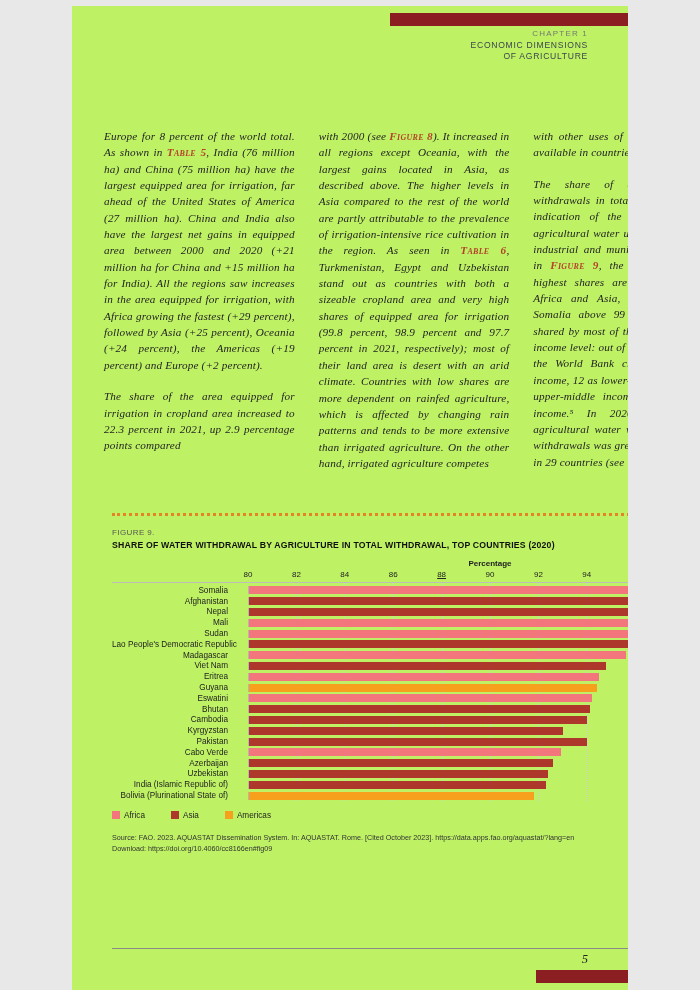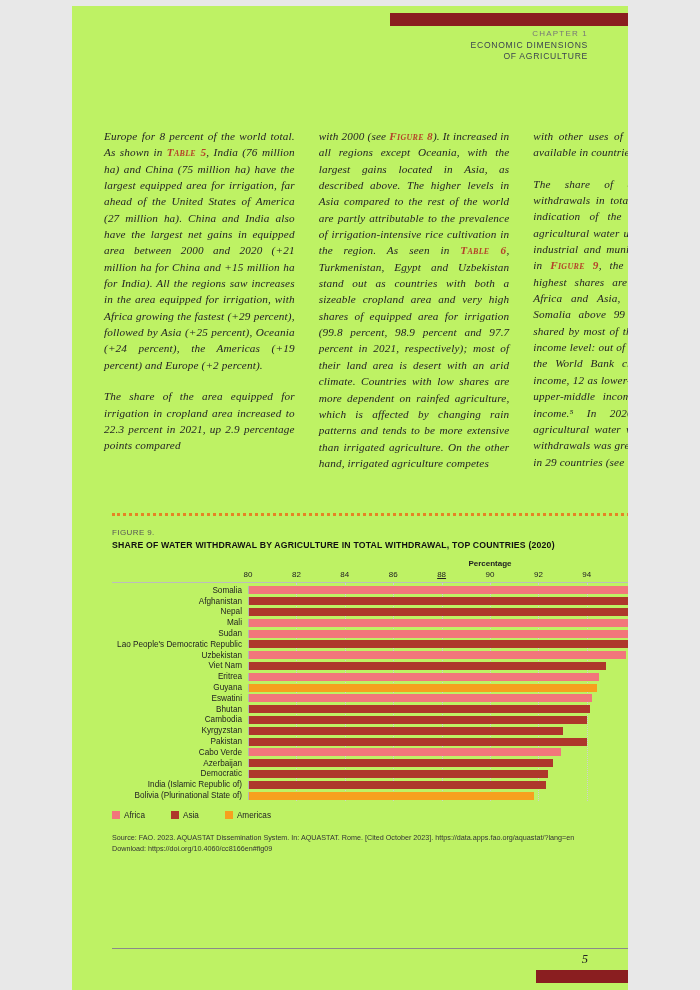--- a/index.html
+++ b/index.html
@@ -32,21 +32,21 @@
   .fig-title{ font-size:8.7px; font-weight:bold; color:#101010; letter-spacing:0.2px; }
   
   .chart{ position:absolute; top:553px; left:40px; width:620px; font-family:"Liberation Sans", sans-serif; }
   .chart-xlabel{ margin-left:136px; width:484px; text-align:center; font-size:8px; font-weight:bold; color:#222; }
   .chart-ticks{ position:relative; margin-left:136px; width:484px; height:12px; margin-top:2px; }
   .tick{ position:absolute; top:0; transform:translateX(-50%); font-size:8px; color:#222; }
   .chart-rowswrap{ position:relative; border-top:1px solid #bdbdbd; padding-top:2px; }
   .chart-gridlines{ position:absolute; left:136px; top:0; width:484px; height:100%; pointer-events:none; }
   .gridline{ position:absolute; top:0; bottom:0; border-left:1px dotted #cfcfcf; }
   .crow{ display:flex; align-items:center; height:10.8px; position:relative; }
-  .clabel{ width:136px; padding-right:6px; text-align:right; font-size:8.2px; color:#222; white-space:nowrap; }
+  .clabel{ width:136px; padding-right:20px; text-align:right; font-size:8.2px; color:#222; white-space:nowrap; }
   .ctrack{ position:relative; flex:1; height:8px; border-left:1px solid #b5b5b5; }
   .cbar{ height:100%; }
   .chart-legend{ display:flex; gap:26px; margin-top:10px; font-size:8.2px; color:#222; align-items:flex-start; }
   .lg-item{ display:flex; align-items:center; gap:4px; }
   .lg-swatch{ width:8px; height:8px; display:inline-block; }
   
   .source{ position:absolute; top:826px; left:40px; width:620px; font-family:"Liberation Sans", sans-serif; font-size:7.2px; color:#333; line-height:1.55; }
   
   .footer-rule{ position:absolute; top:942px; left:40px; width:620px; border-top:1px solid #8a8a8a; }
   .page-num{ position:absolute; top:946px; right:40px; font-size:12.5px; font-style:italic; color:#222; }
@@ -145,87 +145,87 @@
               <div class="cbar" title="Sudan: 96.2%" style="width: 81%; background: rgb(242, 118, 123);"></div>
             </div>
           </div>
           <div class="crow">
             <div class="clabel">Lao People's Democratic Republic</div>
             <div class="ctrack">
               <div class="cbar" title="Lao People's Democratic Republic: 95.9%" style="width: 79.5%; background: rgb(174, 55, 43);"></div>
             </div>
           </div>
           <div class="crow">
+            <div class="clabel">Madagascar</div>
+            <div class="ctrack">
+              <div class="cbar" title="Madagascar: 95.6%" style="width: 78%; background: rgb(242, 118, 123);"></div>
+            </div>
+          </div>
+          <div class="crow">
+            <div class="clabel">Viet Nam</div>
+            <div class="ctrack">
+              <div class="cbar" title="Viet Nam: 94.8%" style="width: 74%; background: rgb(174, 55, 43);"></div>
+            </div>
+          </div>
+          <div class="crow">
+            <div class="clabel">Eritrea</div>
+            <div class="ctrack">
+              <div class="cbar" title="Eritrea: 94.5%" style="width: 72.5%; background: rgb(242, 118, 123);"></div>
+            </div>
+          </div>
+          <div class="crow">
+            <div class="clabel">Guyana</div>
+            <div class="ctrack">
+              <div class="cbar" title="Guyana: 94.4%" style="width: 72%; background: rgb(246, 160, 30);"></div>
+            </div>
+          </div>
+          <div class="crow">
+            <div class="clabel">Eswatini</div>
+            <div class="ctrack">
+              <div class="cbar" title="Eswatini: 94.2%" style="width: 71%; background: rgb(242, 118, 123);"></div>
+            </div>
+          </div>
+          <div class="crow">
+            <div class="clabel">Bhutan</div>
+            <div class="ctrack">
+              <div class="cbar" title="Bhutan: 94.1%" style="width: 70.5%; background: rgb(174, 55, 43);"></div>
+            </div>
+          </div>
+          <div class="crow">
+            <div class="clabel">Cambodia</div>
+            <div class="ctrack">
+              <div class="cbar" title="Cambodia: 94%" style="width: 70%; background: rgb(174, 55, 43);"></div>
+            </div>
+          </div>
+          <div class="crow">
+            <div class="clabel">Kyrgyzstan</div>
+            <div class="ctrack">
+              <div class="cbar" title="Kyrgyzstan: 93%" style="width: 65%; background: rgb(174, 55, 43);"></div>
+            </div>
+          </div>
+          <div class="crow">
+            <div class="clabel">Pakistan</div>
+            <div class="ctrack">
+              <div class="cbar" title="Pakistan: 94%" style="width: 70%; background: rgb(174, 55, 43);"></div>
+            </div>
+          </div>
+          <div class="crow">
+            <div class="clabel">Cabo Verde</div>
+            <div class="ctrack">
+              <div class="cbar" title="Cabo Verde: 92.9%" style="width: 64.5%; background: rgb(242, 118, 123);"></div>
+            </div>
+          </div>
+          <div class="crow">
+            <div class="clabel">Azerbaijan</div>
+            <div class="ctrack">
+              <div class="cbar" title="Azerbaijan: 92.6%" style="width: 63%; background: rgb(174, 55, 43);"></div>
+            </div>
+          </div>
+          <div class="crow">
             <div class="clabel">Uzbekistan</div>
-            <div class="ctrack">
-              <div class="cbar" title="Madagascar: 95.6%" style="width: 78%; background: rgb(242, 118, 123);"></div>
-            </div>
-          </div>
-          <div class="crow">
-            <div class="clabel">Viet Nam</div>
-            <div class="ctrack">
-              <div class="cbar" title="Viet Nam: 94.8%" style="width: 74%; background: rgb(174, 55, 43);"></div>
-            </div>
-          </div>
-          <div class="crow">
-            <div class="clabel">Eritrea</div>
-            <div class="ctrack">
-              <div class="cbar" title="Eritrea: 94.5%" style="width: 72.5%; background: rgb(242, 118, 123);"></div>
-            </div>
-          </div>
-          <div class="crow">
-            <div class="clabel">Guyana</div>
-            <div class="ctrack">
-              <div class="cbar" title="Guyana: 94.4%" style="width: 72%; background: rgb(246, 160, 30);"></div>
-            </div>
-          </div>
-          <div class="crow">
-            <div class="clabel">Eswatini</div>
-            <div class="ctrack">
-              <div class="cbar" title="Eswatini: 94.2%" style="width: 71%; background: rgb(242, 118, 123);"></div>
-            </div>
-          </div>
-          <div class="crow">
-            <div class="clabel">Bhutan</div>
-            <div class="ctrack">
-              <div class="cbar" title="Bhutan: 94.1%" style="width: 70.5%; background: rgb(174, 55, 43);"></div>
-            </div>
-          </div>
-          <div class="crow">
-            <div class="clabel">Cambodia</div>
-            <div class="ctrack">
-              <div class="cbar" title="Cambodia: 94%" style="width: 70%; background: rgb(174, 55, 43);"></div>
-            </div>
-          </div>
-          <div class="crow">
-            <div class="clabel">Kyrgyzstan</div>
-            <div class="ctrack">
-              <div class="cbar" title="Kyrgyzstan: 93%" style="width: 65%; background: rgb(174, 55, 43);"></div>
-            </div>
-          </div>
-          <div class="crow">
-            <div class="clabel">Pakistan</div>
-            <div class="ctrack">
-              <div class="cbar" title="Pakistan: 94%" style="width: 70%; background: rgb(174, 55, 43);"></div>
-            </div>
-          </div>
-          <div class="crow">
-            <div class="clabel">Cabo Verde</div>
-            <div class="ctrack">
-              <div class="cbar" title="Cabo Verde: 92.9%" style="width: 64.5%; background: rgb(242, 118, 123);"></div>
-            </div>
-          </div>
-          <div class="crow">
-            <div class="clabel">Azerbaijan</div>
-            <div class="ctrack">
-              <div class="cbar" title="Azerbaijan: 92.6%" style="width: 63%; background: rgb(174, 55, 43);"></div>
-            </div>
-          </div>
-          <div class="crow">
-            <div class="clabel">Democratic</div>
             <div class="ctrack">
               <div class="cbar" title="Uzbekistan: 92.4%" style="width: 62%; background: rgb(174, 55, 43);"></div>
             </div>
           </div>
           <div class="crow">
             <div class="clabel">India (Islamic Republic of)</div>
             <div class="ctrack">
               <div class="cbar" title="Iran (Islamic Republic of): 92.3%" style="width: 61.5%; background: rgb(174, 55, 43);"></div>
             </div>
           </div>

